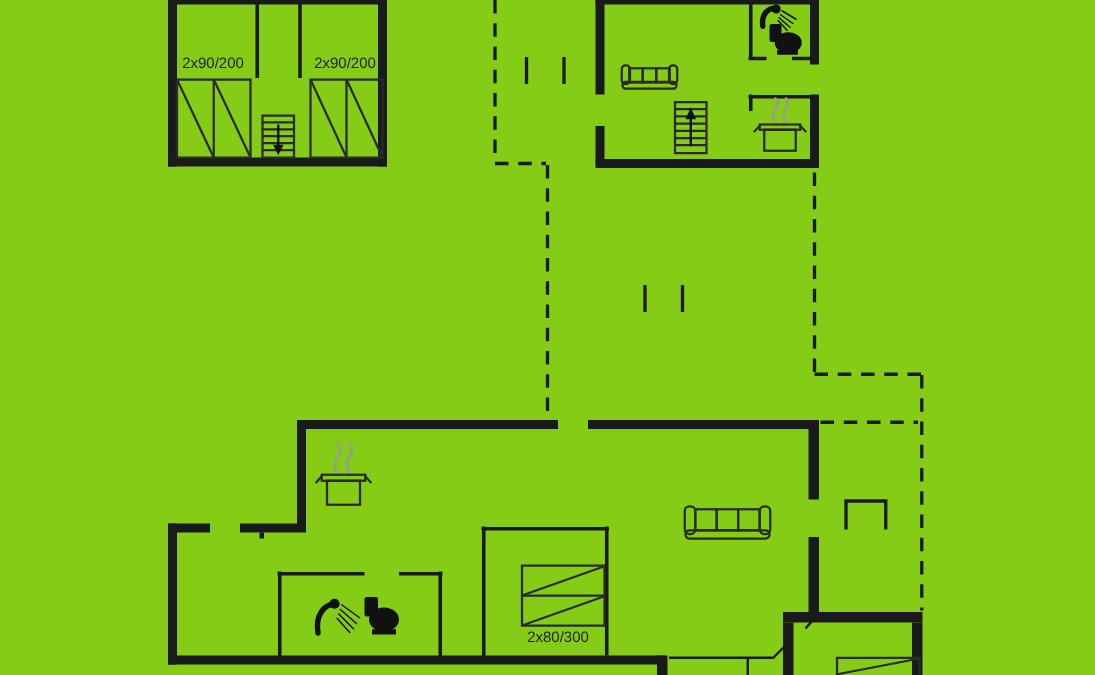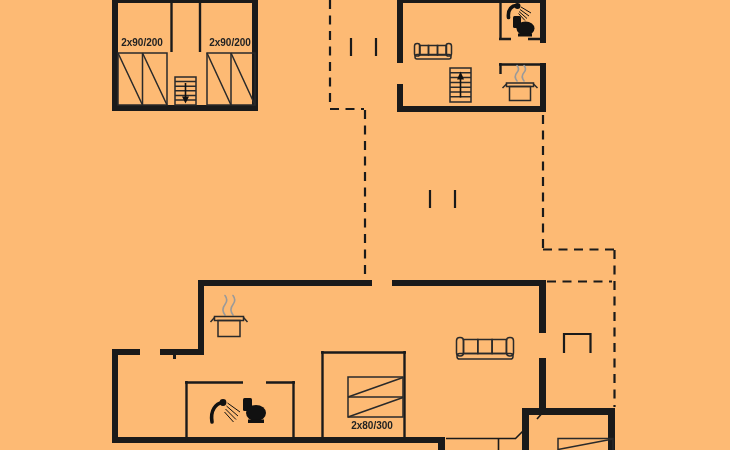--- a/index.html
+++ b/index.html
@@ -1,19 +1,18 @@
 <!DOCTYPE html>
 <html><head>
 <meta charset="utf-8">
 <style>
   html,body{margin:0;padding:0;background:#ffffff;}
   #canvas{
-    position:relative;width:730px;height:450px;background:#fdba74;overflow:hidden;
+    position:relative;width:730px;height:450px;background:#84cc16;overflow:hidden;
     font-family:"Liberation Sans", sans-serif;
-    font-weight:bold;
   }
   #plan-svg{position:absolute;left:0;top:0;}
   .bed-label{
     position:absolute;font-size:10px;color:#222222;text-align:center;
     letter-spacing:0px;line-height:11px;white-space:nowrap;
   }
   .wall{fill:#1a1a1a;}
   .thin{stroke:#1a1a1a;stroke-width:2.4;fill:none;}
   .furn{stroke:#2a2a2a;stroke-width:1.5;fill:none;}
   .dash{stroke:#1a1a1a;stroke-width:2.2;fill:none;stroke-dasharray:9 6.5;}

